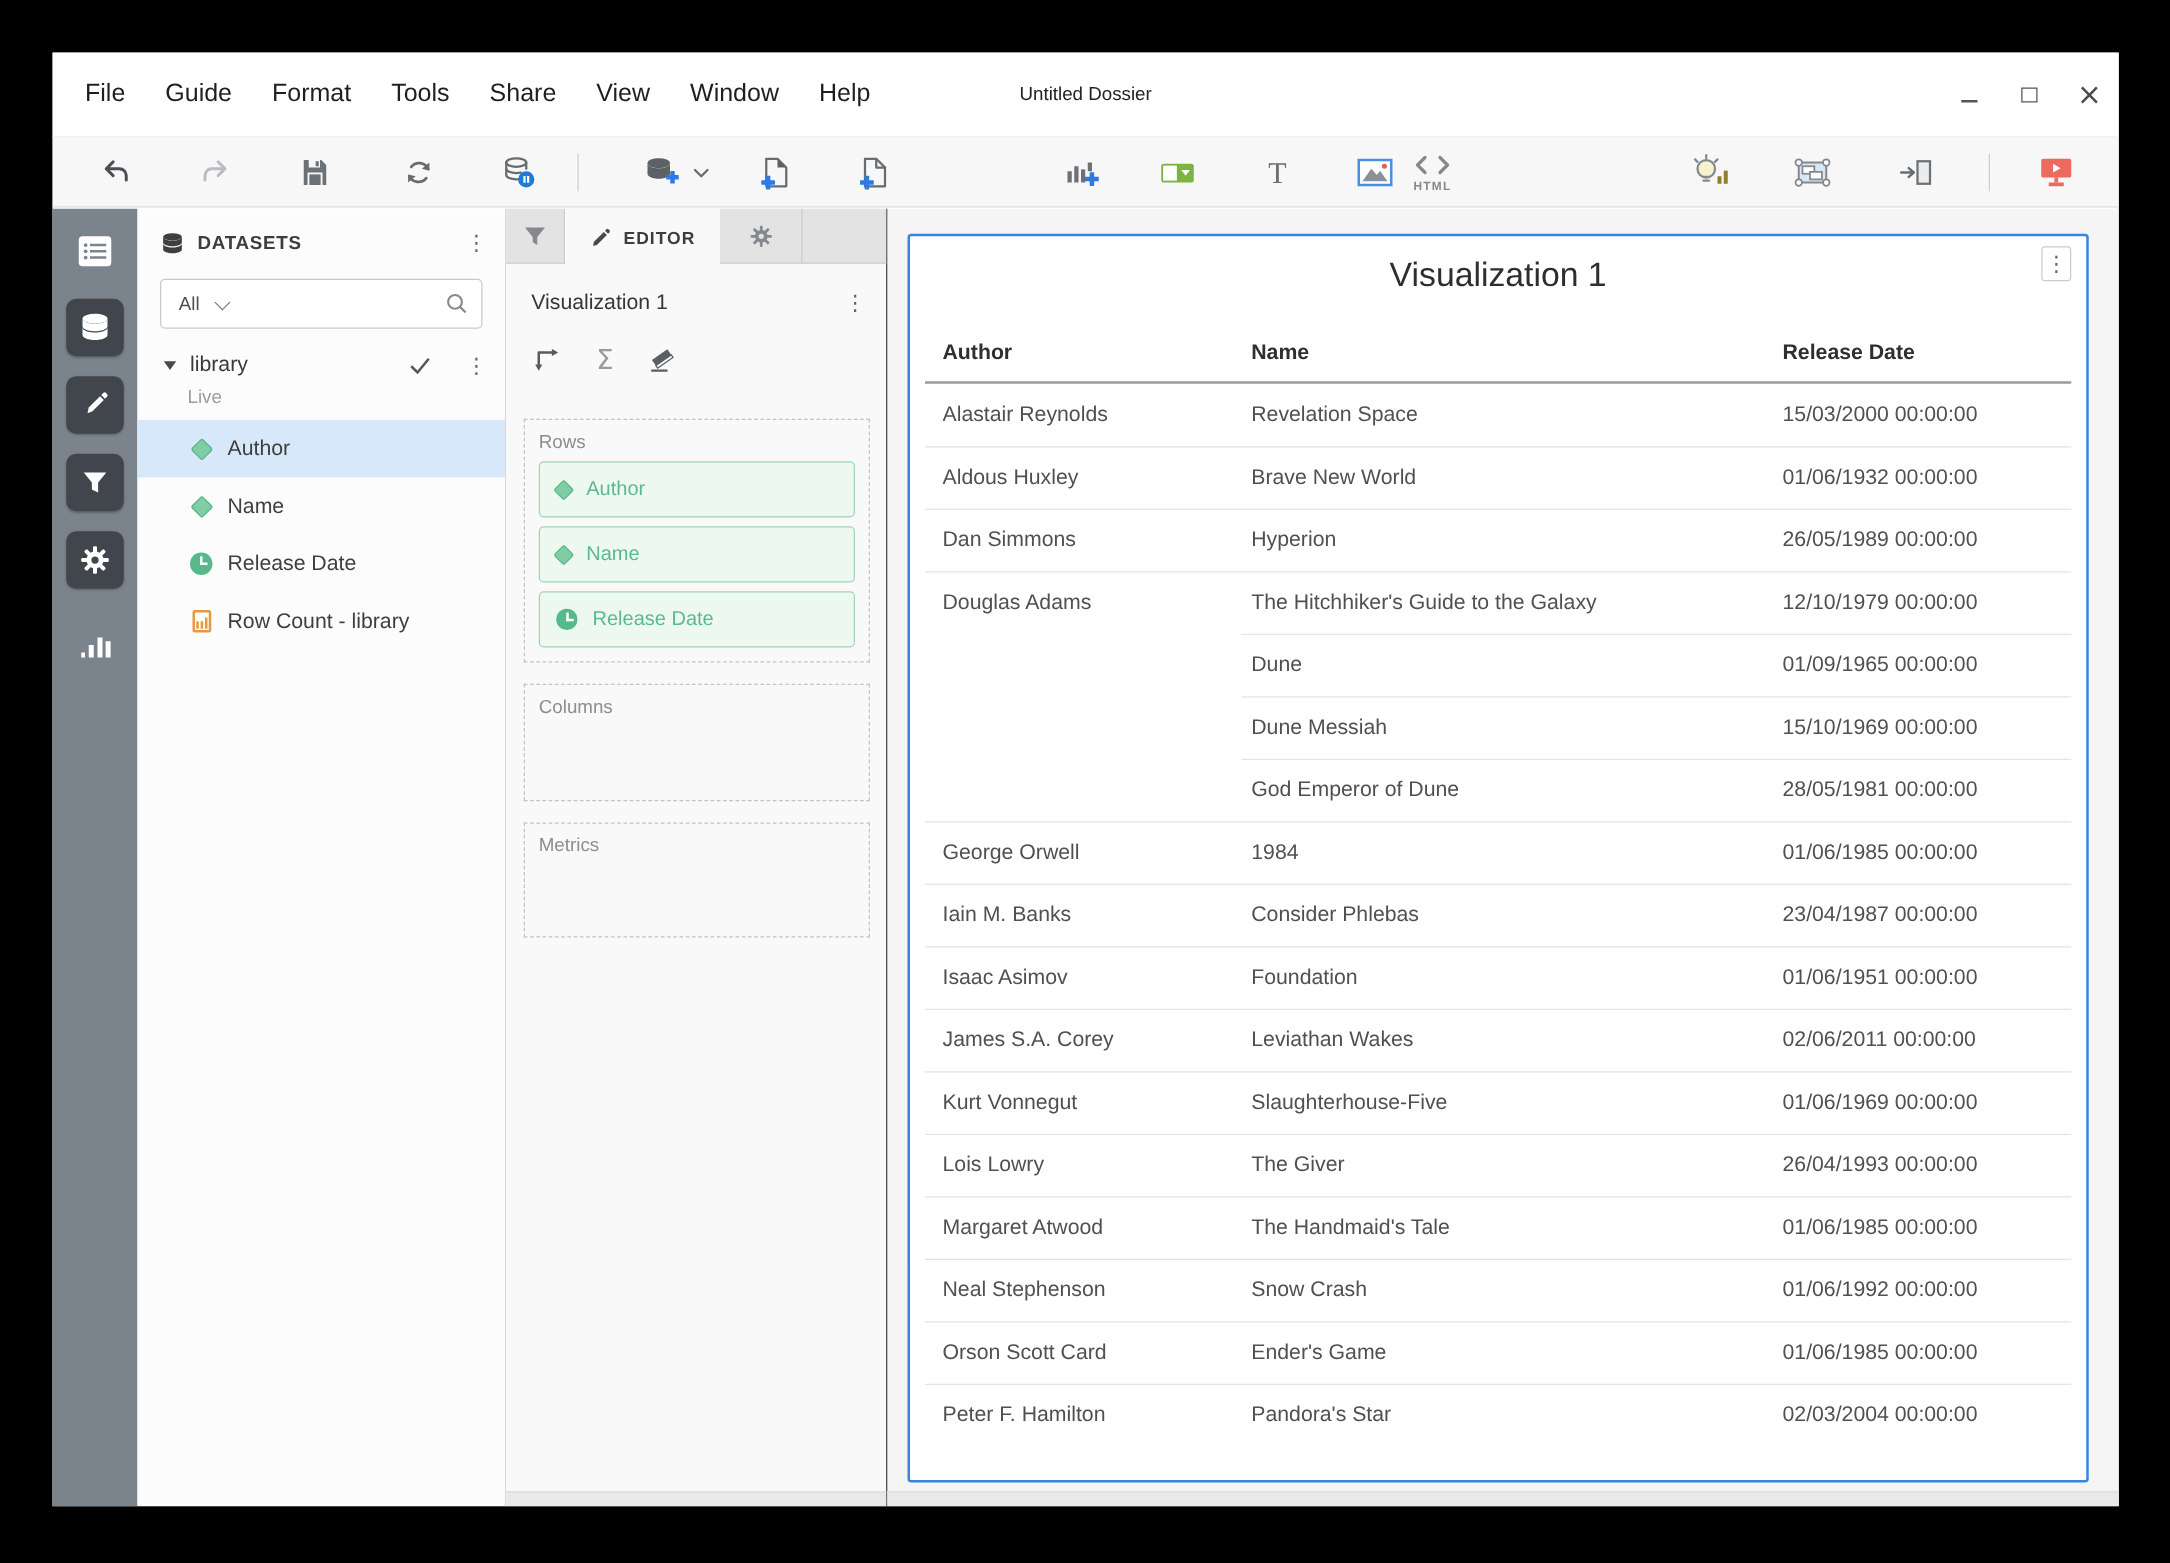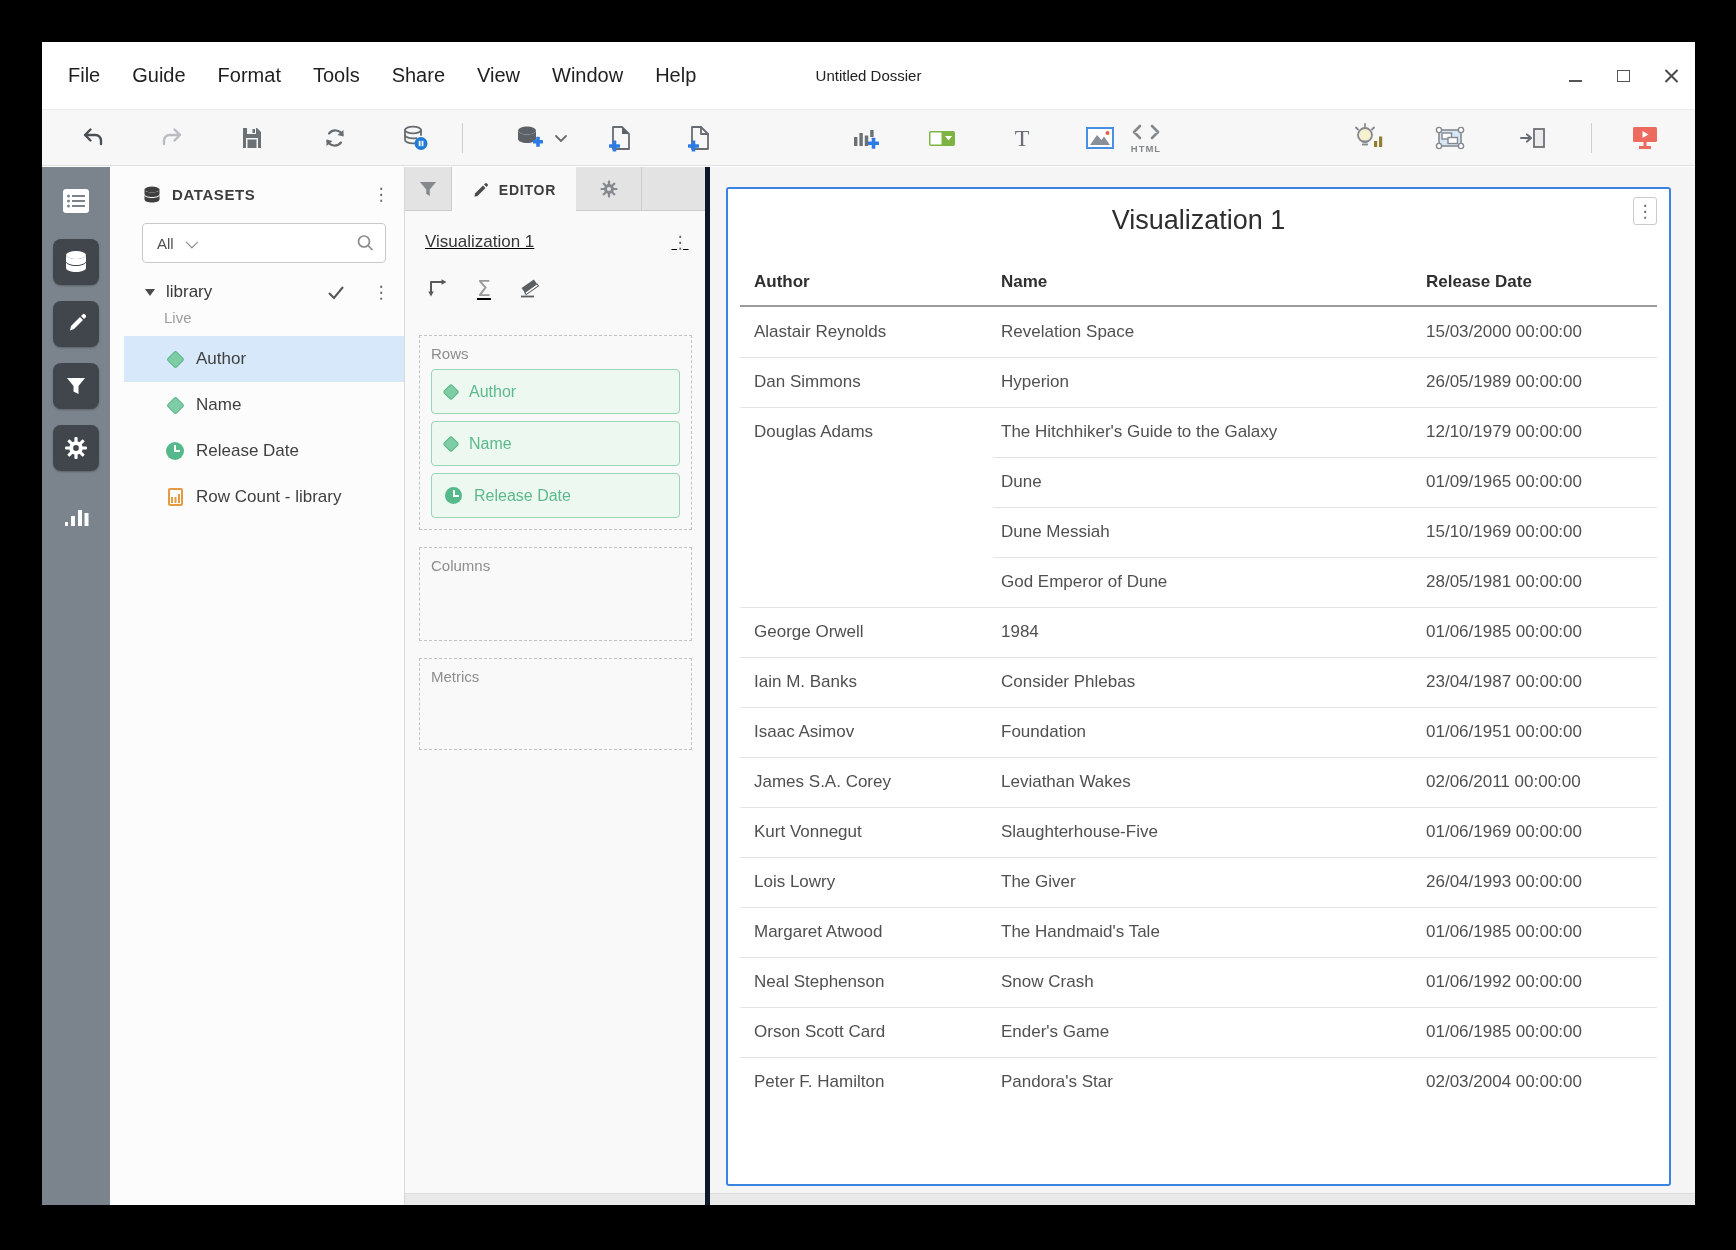--- a/index.html
+++ b/index.html
@@ -33,21 +33,21 @@
   .app-body { position:absolute; top:125px; bottom:0; left:0; right:0; display:flex; }
 
   
   .rail { width:68px; background:#7b848c; display:flex; flex-direction:column; align-items:center; padding-top:20px; flex:none; }
   .rail-plain { width:30px; height:28px; margin-bottom:24px; display:flex; align-items:center; justify-content:center; }
   .rail-tile { width:46px; height:46px; margin-bottom:16px; background:#41464c; border-radius:8px;
     display:flex; align-items:center; justify-content:center; box-shadow:0 1px 2px rgba(0,0,0,.25); }
   .rail-chart { margin-top:14px; }
 
   
-  .ds-panel { width:295px; background:#fcfcfc; border-right:1px solid #d8d8d8; position:relative; flex:none;padding-left:14px; }
+  .ds-panel { width:295px; background:#fcfcfc; border-right:1px solid #d8d8d8; position:relative; flex:none; }
   .ds-header { display:flex; align-items:center; padding:14px 14px 0 18px; height:40px; }
   .ds-header .lbl { font-size:15px; font-weight:bold; letter-spacing:.6px; color:#3d3d3d; margin-left:10px; }
   .kebab { width:18px; height:22px; display:flex; align-items:center; justify-content:center; color:#666; }
   .kebab::before { content:"\22EE"; font-size:17px; line-height:1; }
   .ds-header .kebab { margin-left:auto; }
   .searchbox { margin:16px 18px 0 18px; height:40px; border:1px solid #c9c9c9; border-radius:4px; background:#fff;
     display:flex; align-items:center; padding:0 10px 0 14px; }
   .searchbox .val { font-size:15px; color:#4f4f4f; }
   .chev-down { width:9px; height:9px; border-right:1.5px solid #7a7a7a; border-bottom:1.5px solid #7a7a7a;
     transform:rotate(45deg) translateY(-2px); margin-left:12px; }
@@ -66,21 +66,21 @@
   
   .dmd { width:13px; height:13px; background:#7fcda6; border:1px solid #57b586; border-radius:2px; transform:rotate(45deg); }
   .clk { width:18px; height:18px; border-radius:50%; background:#56b98b; position:relative; }
   .clk::before { content:""; position:absolute; left:8px; top:3px; width:2px; height:7px; background:#fff; }
   .clk::after  { content:""; position:absolute; left:8px; top:8px; width:6px; height:2px; background:#fff; }
   .mtr { width:15px; height:18px; border:2px solid #e59a40; border-radius:2px; position:relative; }
   .mtr::before { content:""; position:absolute; left:1px; bottom:1px; width:2px; height:6px; background:#e59a40; box-shadow:3.5px 0 0 #e59a40; }
   .mtr::after  { content:""; position:absolute; left:8px; bottom:1px; width:2px; height:9px; background:#e59a40; }
 
   
-  .ed-panel { width:305px; background:#f9f9f9; border-right:5px solid #0f172a; position:relative; flex:none;text-decoration:underline; }
+  .ed-panel { width:305px; background:#f9f9f9; border-right:1px solid #0f172a; position:relative; flex:none; }
   .tabstrip { position:relative; height:44px; background:#e3e3e4; border-bottom:1px solid #cdcdcd; }
   .tab { position:absolute; top:0; height:44px; display:flex; align-items:center; justify-content:center; }
   .tab-filter { left:0; width:47px; border-right:1px solid #cdcdcd; }
   .tab-editor { left:47px; width:124px; height:45px; background:#f9f9f9; z-index:2; gap:9px; }
   .tab-editor .lbl { font-size:14px; font-weight:bold; letter-spacing:.8px; color:#3d3d3d; }
   .tab-gear { left:171px; width:66px; border-right:1px solid #cdcdcd; }
   .ed-title-row { display:flex; align-items:center; margin:20px 16px 0 20px; }
   .ed-title-row .lbl { font-size:17px; color:#363636; }
   .ed-title-row .kebab { margin-left:auto; }
   .ed-tools { display:flex; align-items:center; gap:26px; margin:18px 0 0 20px; height:34px; }
@@ -492,20 +492,26 @@
         <div class="head-line"></div>
         <div class="grid-rows" id="grid-rows">
             <div class="g-row">
 
     <span class="c c-author">Alastair Reynolds</span>
     <span class="c c-name">Revelation Space</span>
     <span class="c c-date">15/03/2000 00:00:00</span>
   </div>
             <div class="g-row">
     <span class="sep full"></span>
+    <span class="c c-author">Aldous Huxley</span>
+    <span class="c c-name">Brave New World</span>
+    <span class="c c-date">01/06/1932 00:00:00</span>
+  </div>
+            <div class="g-row">
+    <span class="sep full"></span>
     <span class="c c-author">Dan Simmons</span>
     <span class="c c-name">Hyperion</span>
     <span class="c c-date">26/05/1989 00:00:00</span>
   </div>
             <div class="g-row">
     <span class="sep full"></span>
     <span class="c c-author">Douglas Adams</span>
     <span class="c c-name">The Hitchhiker's Guide to the Galaxy</span>
     <span class="c c-date">12/10/1979 00:00:00</span>
   </div>

